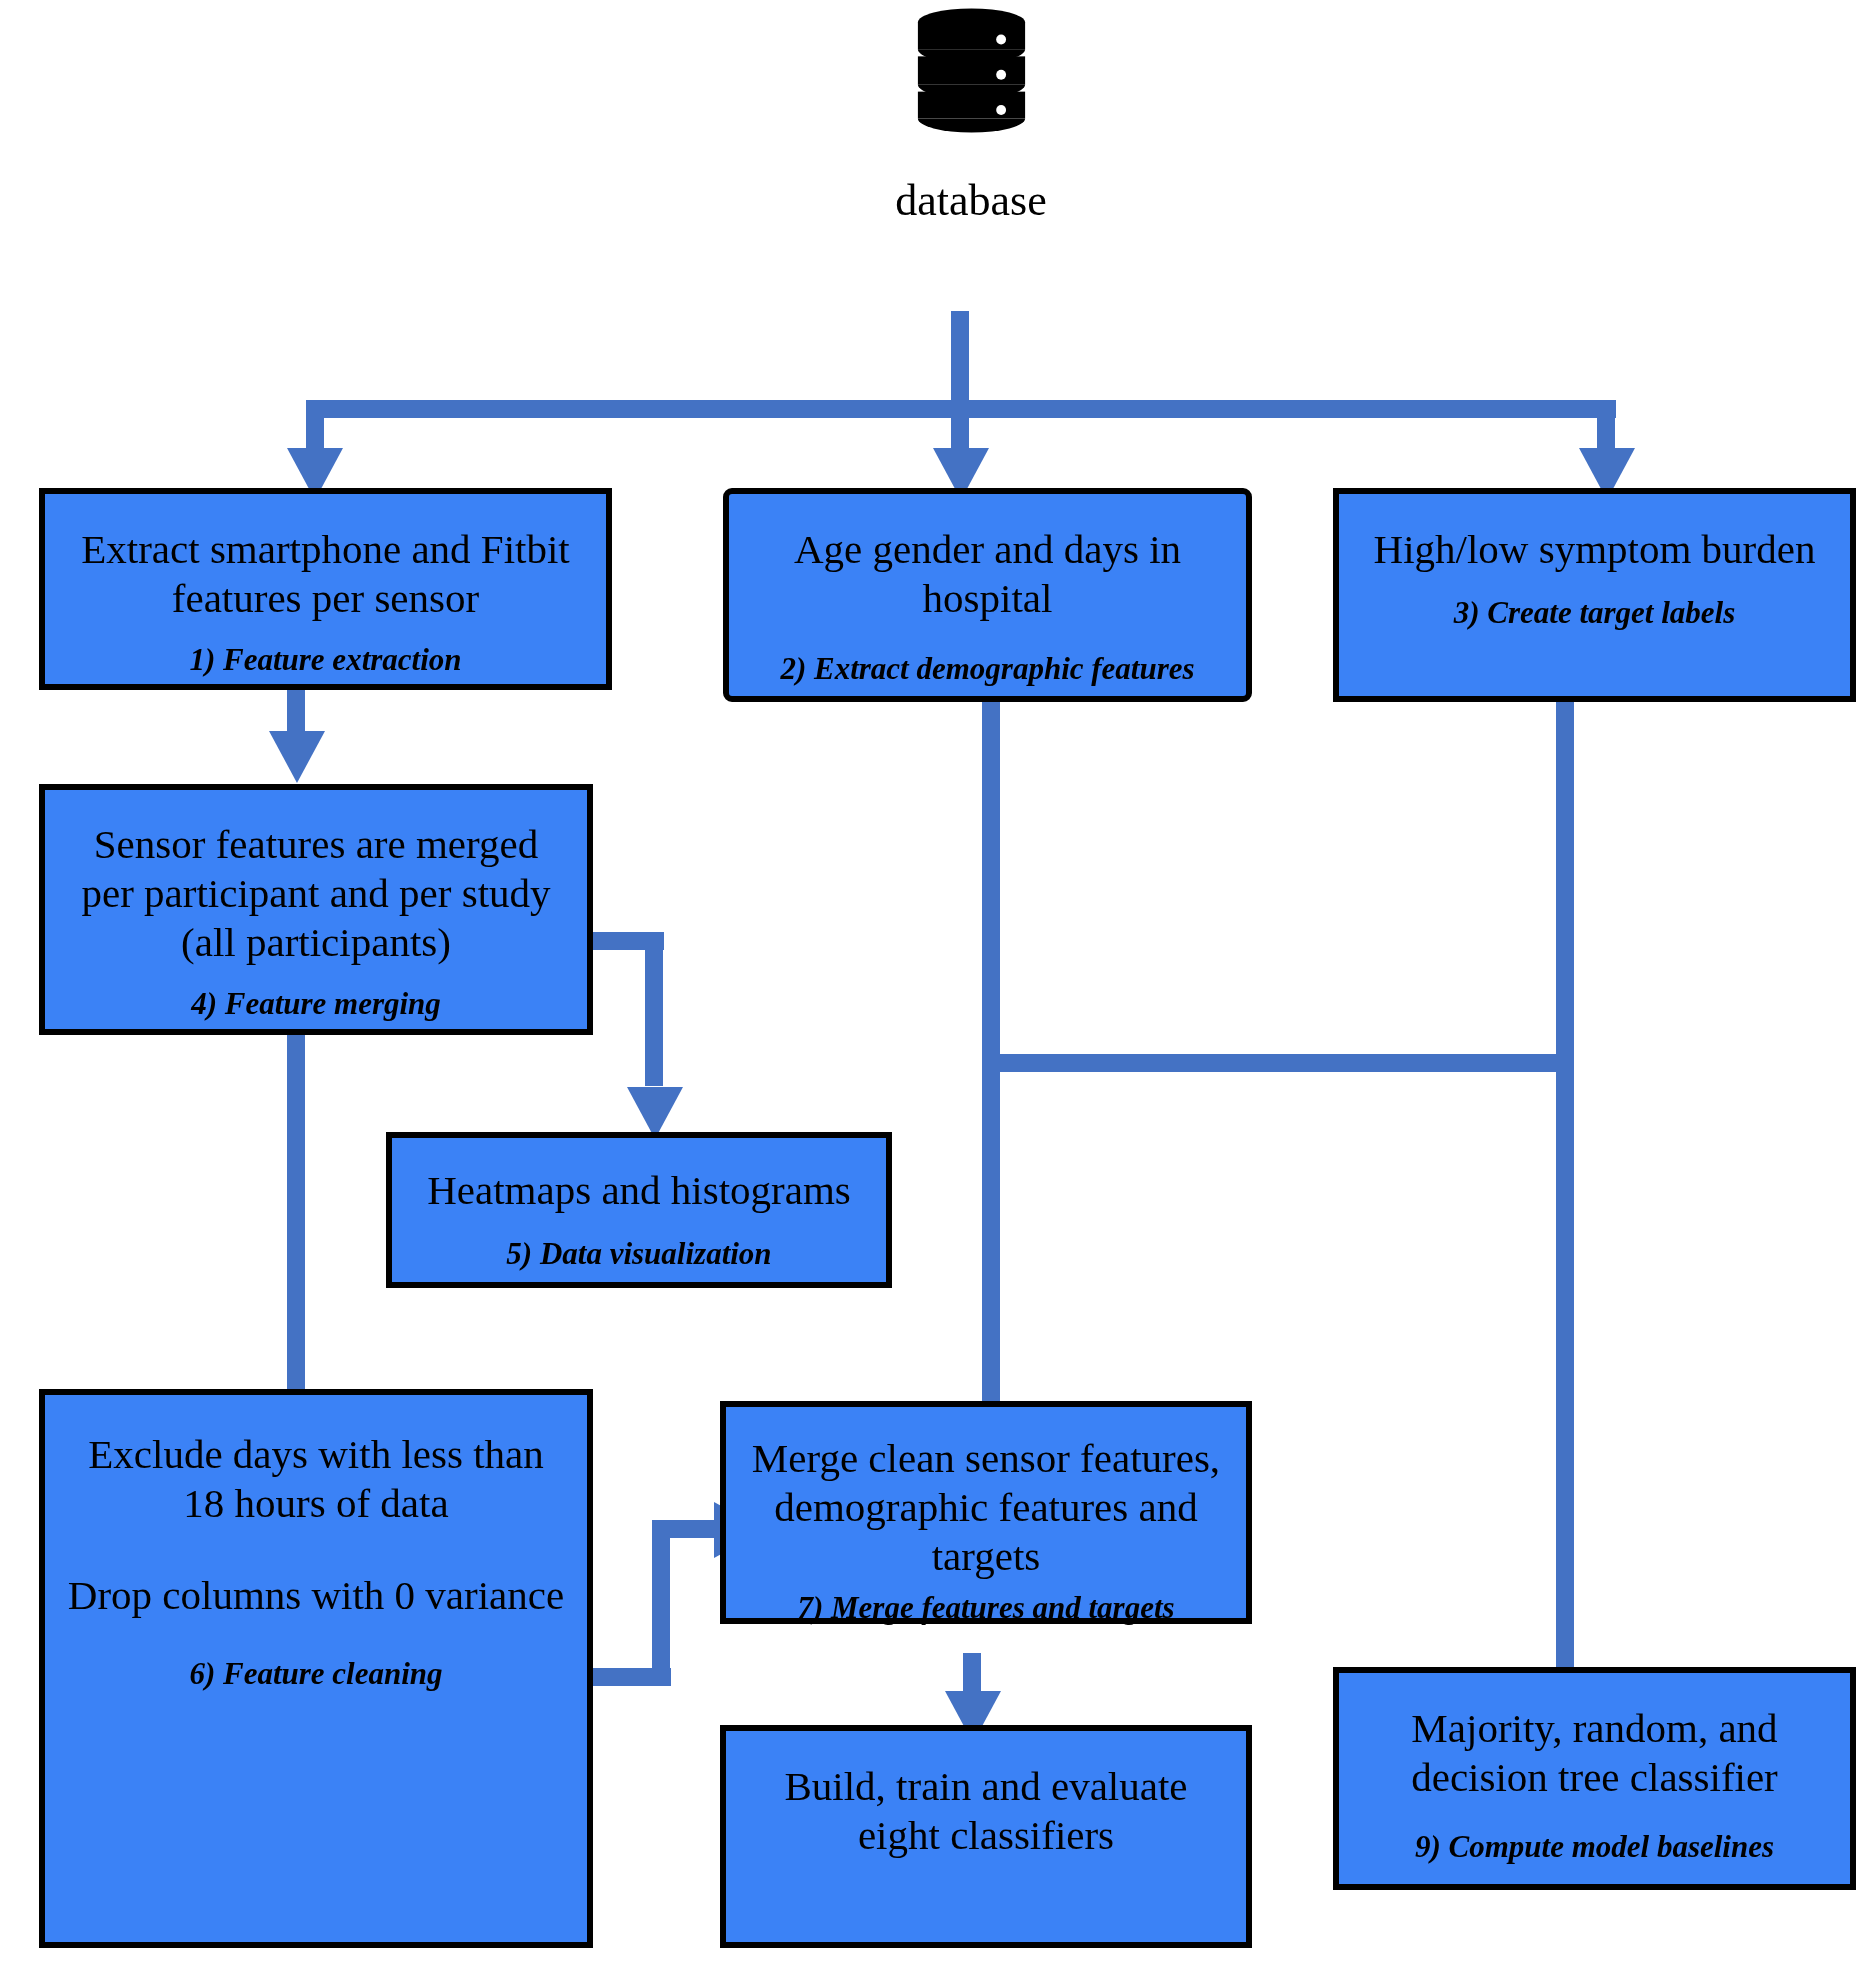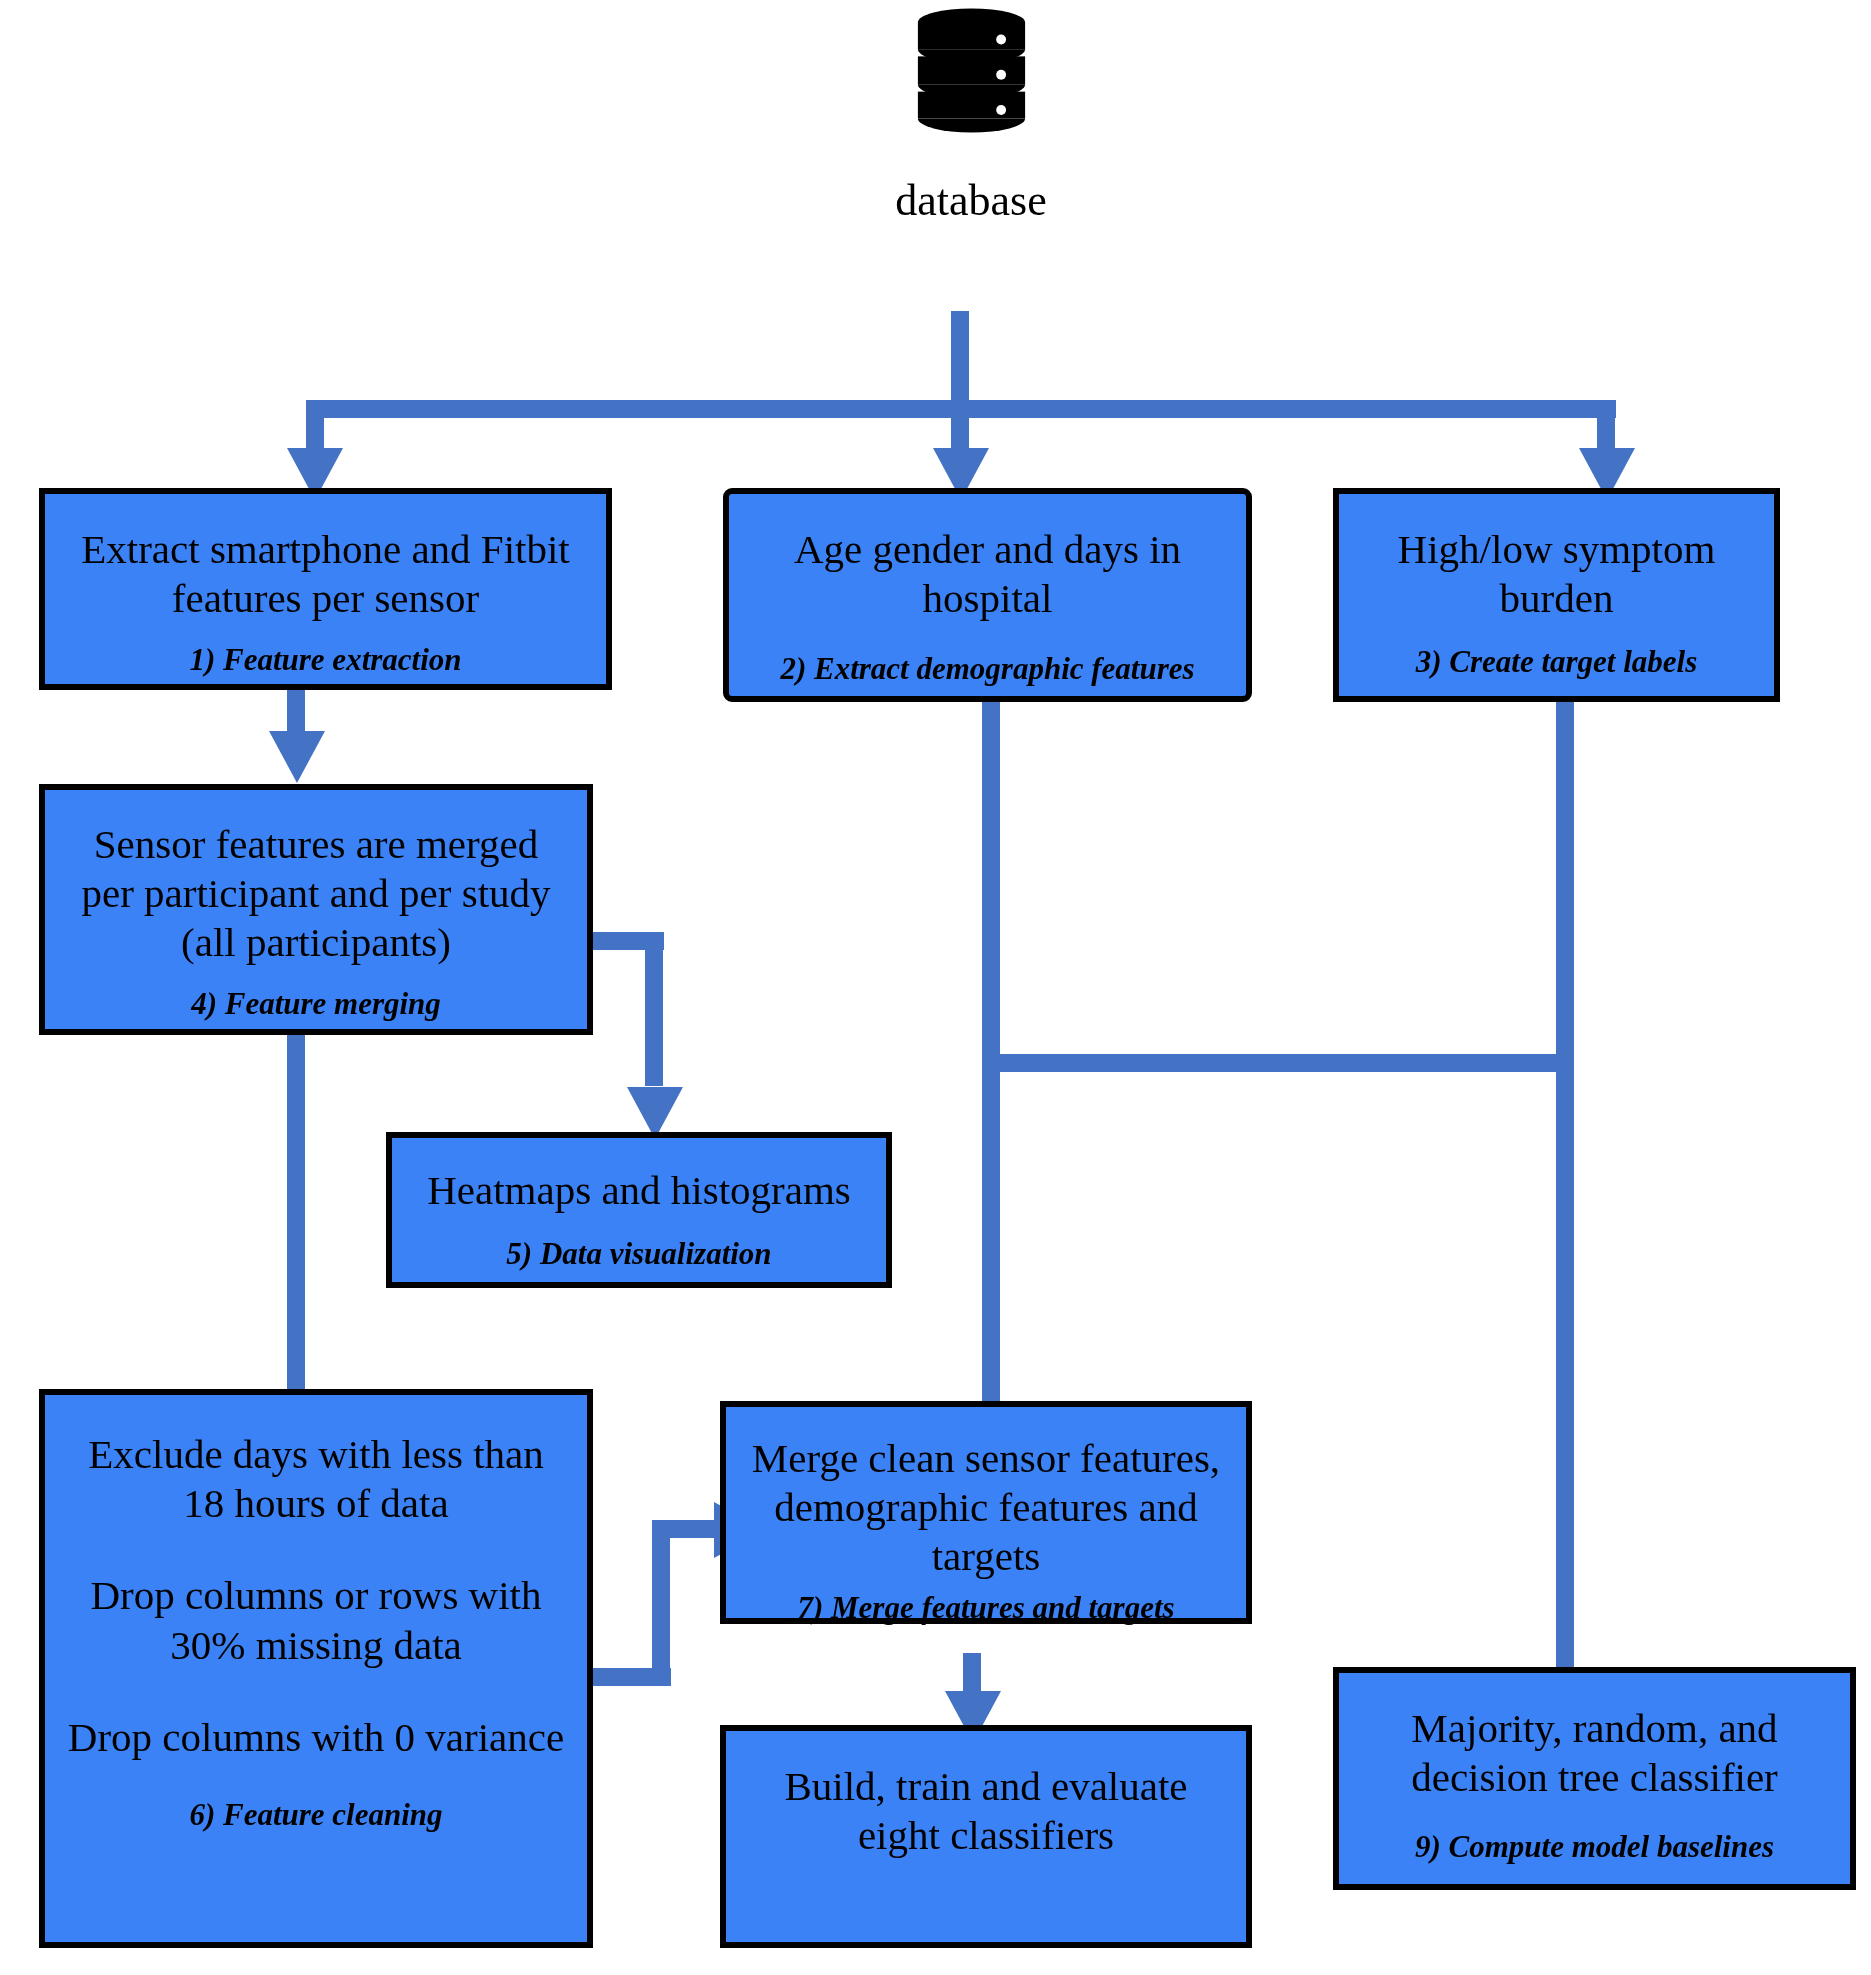--- a/index.html
+++ b/index.html
@@ -154,21 +154,21 @@
     <div class="step" style="margin-top:18.4px;">1) Feature extraction</div>
   </div>
 
   <div class="box" style="left:723px; top:488px; width:529px; height:214px; padding:31px 15.6px 14px 15.6px;border-radius:9px;">
     <div class="body">
       <p>Age gender and days in hospital</p>
     </div>
     <div class="step" style="margin-top:28px;">2) Extract demographic features</div>
   </div>
 
-  <div class="box" style="left:1333px; top:488px; width:447px; height:214px; padding:31px 15.6px 14px 15.6px;">
+  <div class="box" style="left:1333px; top:488px; width:523px; height:214px; padding:31px 15.6px 14px 15.6px;">
     <div class="body">
       <p>High/low symptom burden</p>
     </div>
     <div class="step" style="margin-top:21px;">3) Create target labels</div>
   </div>
 
   <div class="box" style="left:39px; top:784px; width:554px; height:251px; padding:30px 18.4px 14px 18.4px;">
     <div class="body">
       <p>Sensor features are merged per participant and per study (all participants)</p>
     </div>
@@ -178,21 +178,20 @@
   <div class="box" style="left:386px; top:1132px; width:506px; height:156px; padding:28px 15.6px 12.7px 15.6px;">
     <div class="body">
       <p>Heatmaps and histograms</p>
     </div>
     <div class="step" style="margin-top:21px;">5) Data visualization</div>
   </div>
 
   <div class="box" style="left:39px; top:1389px; width:554px; height:559px; padding:35px 18.4px 17px 18.4px;">
     <div class="body">
       <p>Exclude days with less than 18 hours of data</p>
-      <p>Drop columns or rows with 30% missing data</p>
       <p>Drop columns with 0 variance</p>
     </div>
     <div class="step" style="margin-top:35px;">6) Feature cleaning</div>
   </div>
 
   <div class="box" style="left:720px; top:1401px; width:532px; height:223px; padding:27px 14px 11.3px 14px;">
     <div class="body">
       <p>Merge clean sensor features, demographic features and targets</p>
     </div>
     <div class="step" style="margin-top:8.5px;">7) Merge features and targets</div>

